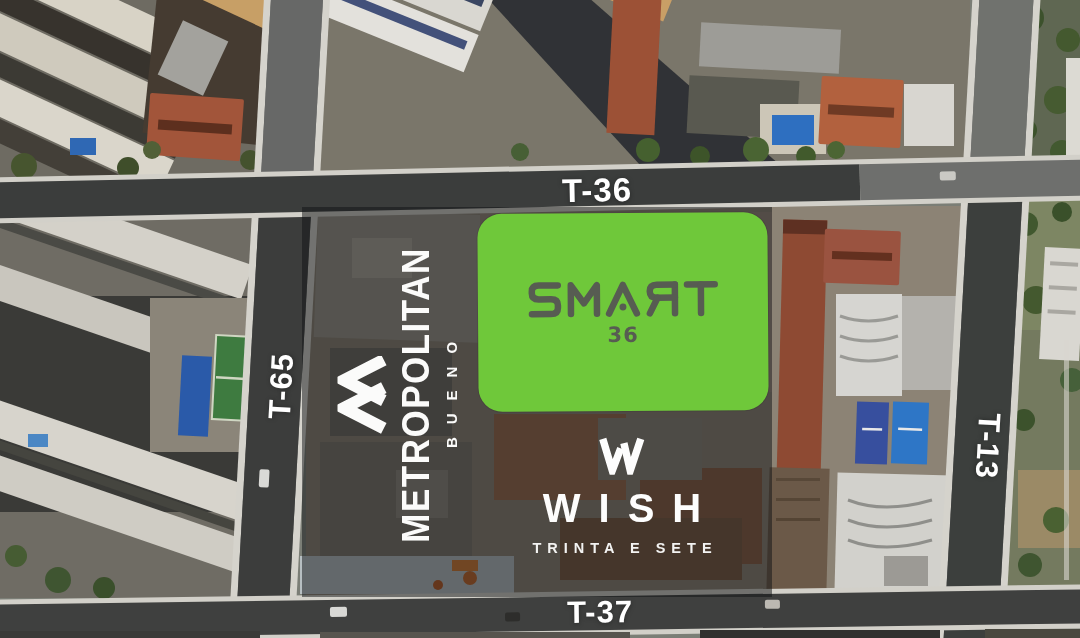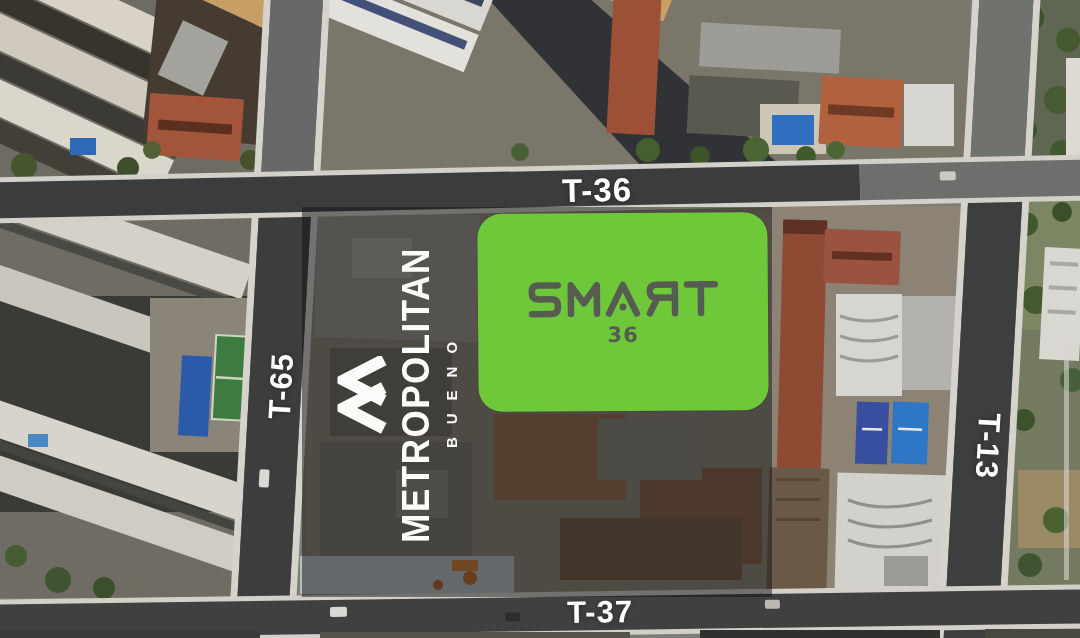--- a/index.html
+++ b/index.html
@@ -287,14 +287,22 @@
 
   <div class="metropolitan">
     <svg class="met-icon" width="78" height="50" viewBox="0 0 82 54" role="img" aria-label="METROPOLITAN">
       <polyline points="5,50 27,7 49,50"></polyline>
       <polyline points="35,50 57,7 79,50"></polyline>
     </svg>
     <div class="met-name">METROPOLITAN</div>
     <div class="met-sub">BUENO</div>
   </div>
 
+  <div class="wish">
+    <svg class="wish-icon" width="46" height="38" viewBox="0 0 42 36" role="img" aria-label="WISH">
+      <path d="M3 2 L12 32 L20 11"></path>
+      <path d="M23 6 L29 32 L39 2"></path>
+    </svg>
+    <div class="wish-name">WISH</div>
+    <div class="wish-sub">TRINTA E SETE</div>
+  </div>
 
 </div>
 
 </body></html>

